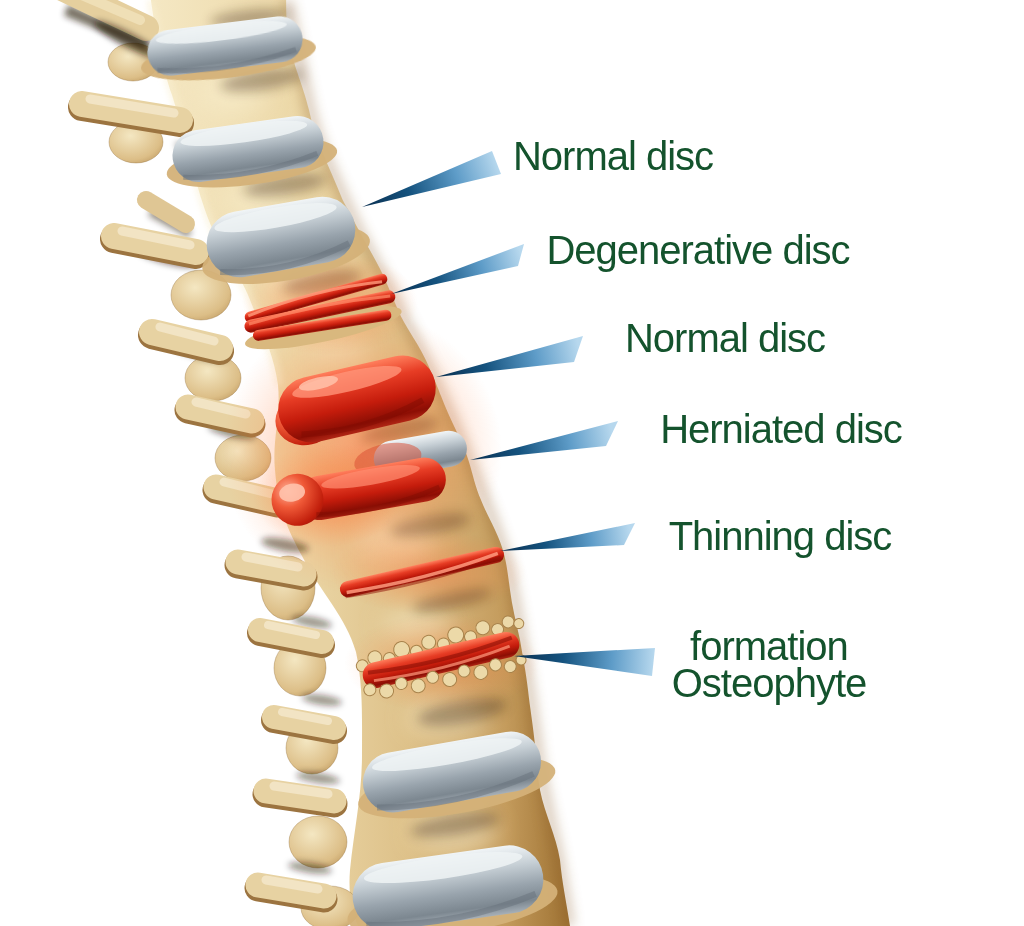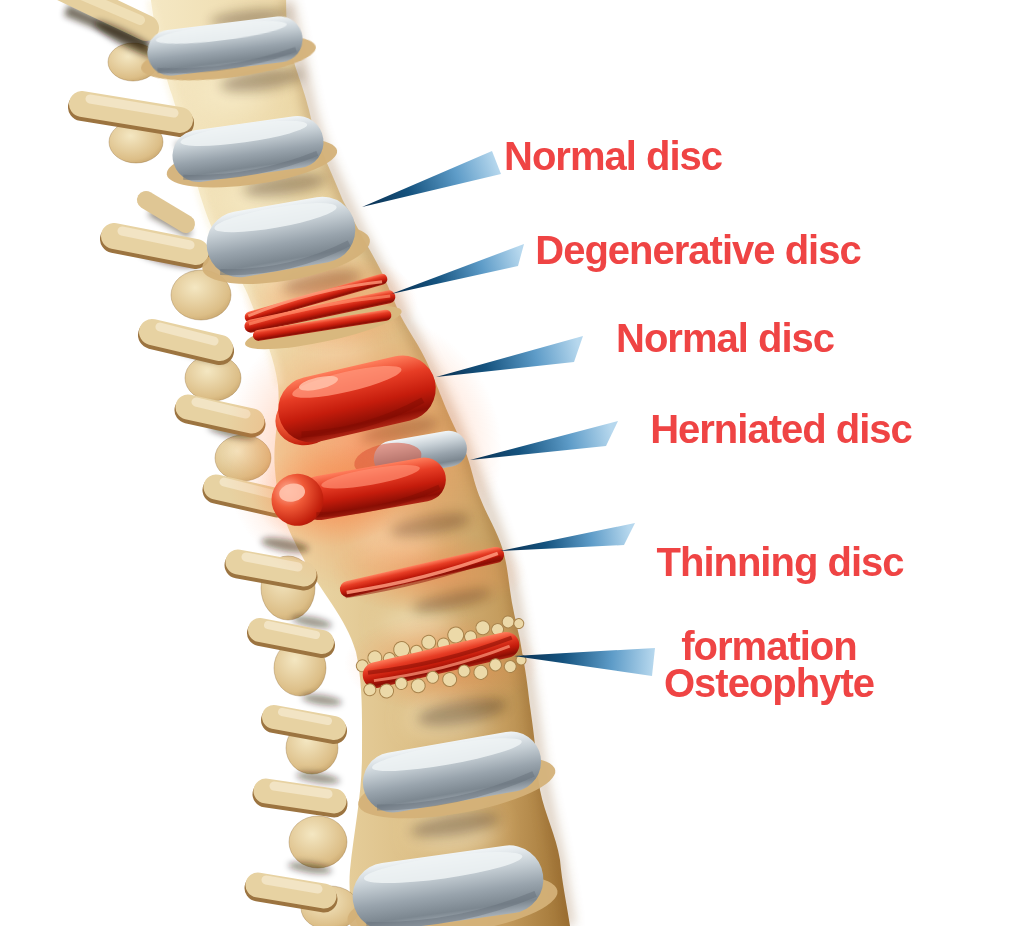--- a/index.html
+++ b/index.html
@@ -1,21 +1,21 @@
 <!DOCTYPE html>
 <html><head>
 <meta charset="utf-8">
 <style>
   html,body{margin:0;padding:0;background:#fff;}
   #stage{position:relative;width:1024px;height:926px;background:#ffffff;overflow:hidden;
          font-family:"Liberation Sans",sans-serif;}
   #spine-svg{position:absolute;left:0;top:0;width:1024px;height:926px;}
   .label{position:absolute;transform:translate(-50%,-50%);
-         font-weight:700;font-size:40px;line-height:37px;letter-spacing:-1px;
-         color:#ef4444;white-space:nowrap;text-align:center;}
+         font-weight:400;font-size:40px;line-height:37px;letter-spacing:-1px;
+         color:#14532d;white-space:nowrap;text-align:center;}
   .label span{display:block;}
 </style>
 </head>
 <body>
 
 <div id="stage">
 
 <svg id="spine-svg" viewBox="0 0 1024 926" xmlns="http://www.w3.org/2000/svg">
 <defs>
   <linearGradient id="boneBody" x1="0" y1="0" x2="1" y2="0">
@@ -327,19 +327,19 @@
   <polygon points="470,460 618,421 606,446" fill="url(#wg4)"></polygon>
   <polygon points="500,551 635,523 624,545" fill="url(#wg5)"></polygon>
   <polygon points="514,656 655,648 652,676" fill="url(#wg6)"></polygon>
 </g>
 </svg>
 
 <div class="label" style="left:613px;top:156px;">Normal disc</div>
 <div class="label" style="left:698px;top:250px;">Degenerative disc</div>
 <div class="label" style="left:725px;top:338px;">Normal disc</div>
 <div class="label" style="left:781px;top:429px;text-align:center;">Herniated disc</div>
-<div class="label" style="left:780px;top:562px;">Thinning disc</div>
+<div class="label" style="left:780px;top:536px;">Thinning disc</div>
 <div class="label" style="left:769px;top:665px;">
   <span>formation</span>
   <span>Osteophyte</span>
 </div>
 
 </div>
 
 </body></html>

